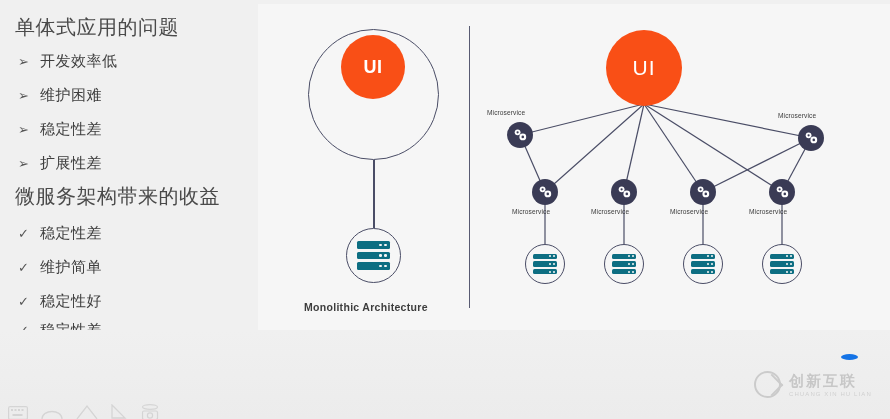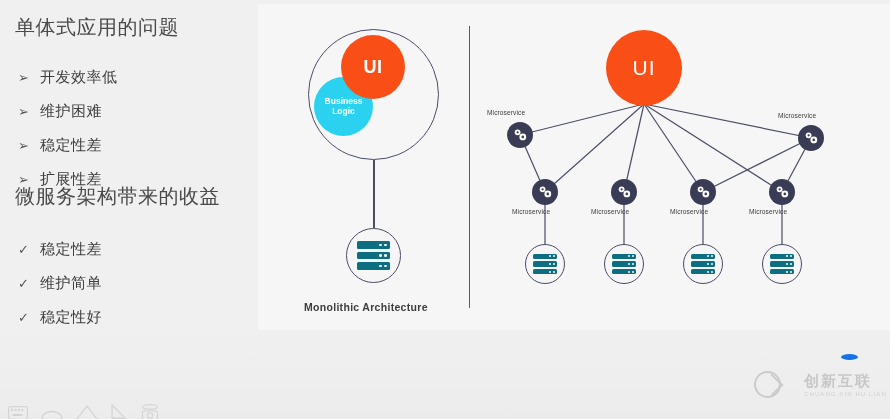--- a/index.html
+++ b/index.html
@@ -19,21 +19,21 @@
     white-space:nowrap;letter-spacing:0.5px;
   }
   #h1{top:6px;}
   #h2{top:175px;}
   .bullet{
     position:absolute;left:18px;
     font-size:15px;color:#3d3d3d;white-space:nowrap;
     display:flex;align-items:baseline;gap:9px;
   }
   .bullet .mk{font-size:13px;color:#555;width:13px;display:inline-block;}
-  .bullet .tx{letter-spacing:0.5px;margin-top:16px;}
+  .bullet .tx{letter-spacing:0.5px;}
 
   
   .panel{
     position:absolute;left:258px;top:4px;
     width:632px;height:326px;background:#f6f6f6;
   }
   .divider{
     position:absolute;left:211px;top:22px;width:1px;height:282px;
     background:#585b72;
   }
@@ -86,21 +86,21 @@
     z-index:4;letter-spacing:0.1px;
   }
   svg.wires{position:absolute;left:0;top:0;width:632px;height:326px;
     overflow:visible;z-index:1;}
 
   
   .bottomband{position:absolute;left:0;top:330px;width:890px;height:89px;
     background:linear-gradient(#f0f0f0,#ececec);}
   .bluearc{position:absolute;left:841px;top:354px;width:17px;height:6px;
     border-radius:50%;background:#1473e6;}
-  .wm{position:absolute;left:754px;top:371px;display:flex;align-items:center;gap:23px;opacity:.62;}
+  .wm{position:absolute;left:754px;top:371px;display:flex;align-items:center;gap:8px;opacity:.62;}
   .wm-logo{width:27px;height:27px;border-radius:50%;position:relative;
     border:2.4px solid #b7b7b7;box-sizing:border-box;}
   .wm-logo::before{content:"";position:absolute;left:8px;top:4px;width:14px;height:14px;
     border-top:2.4px solid #b7b7b7;border-right:2.4px solid #b7b7b7;transform:rotate(45deg);}
   .wm-txt{display:flex;flex-direction:column;line-height:1;}
   .wm-cn{font-size:15px;color:#b0b0b0;letter-spacing:2px;font-weight:bold;}
   .wm-en{font-size:6px;color:#bdbdbd;letter-spacing:1.1px;margin-top:3px;}
   .tray{position:absolute;left:8px;top:404px;display:flex;gap:13px;align-items:flex-end;
     opacity:.28;}
   .tray svg{display:block;}
@@ -150,23 +150,20 @@
       <span class="tx">稳定性差</span>
     </div>
   </div>
 
   <div class="panel">
 
     <div class="divider"></div>
 
     <div class="outer-ring"></div>
 
-    <div class="blob" id="blob-bl">
-      <span>Business<br>Logic</span>
-    </div>
     <div class="blob" id="blob-ui">
       <span>UI</span>
     </div>
 
     <div class="stem" style="left:115px;top:156px;height:68px"></div>
 
     <div class="db-ring" style="left:88px;top:224px;width:55px;height:55px">
       <div class="db-ico" style="gap:3.2px">
         <div class="db-bar" style="width:30px;height:7.5px;padding-right:3px;gap:2.4px">
           <div class="db-dot" style="width:2.6px;height:2.6px"></div>

